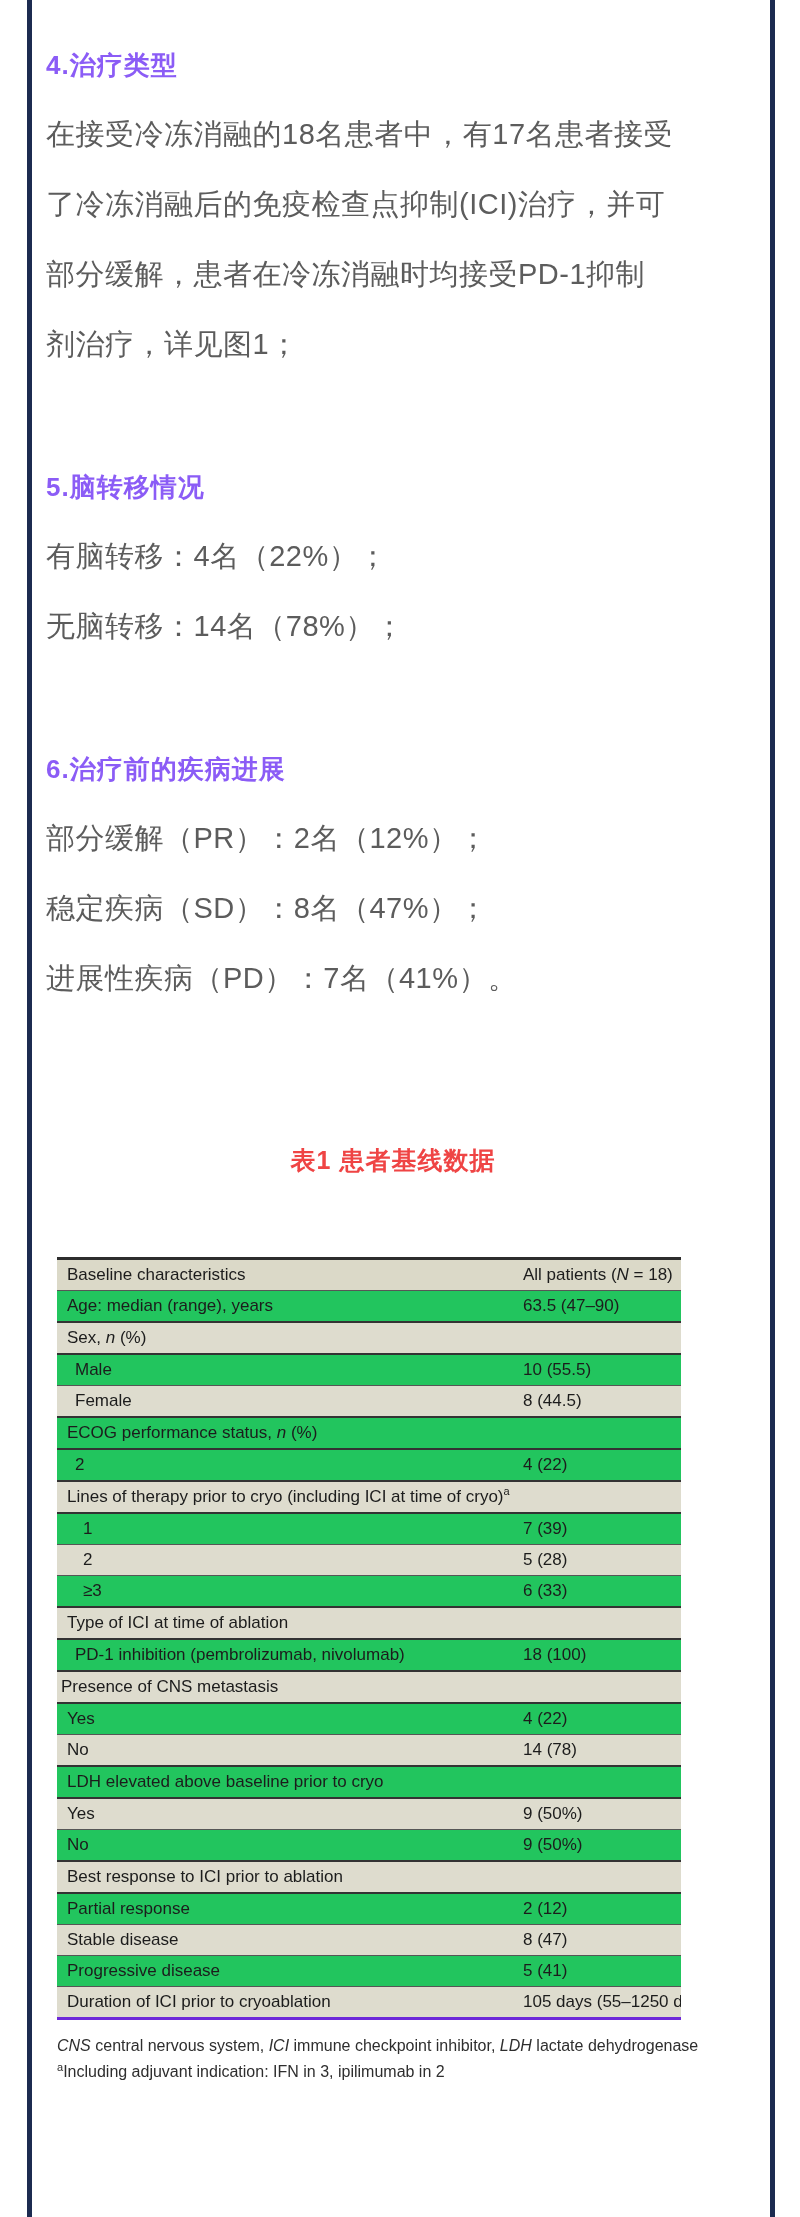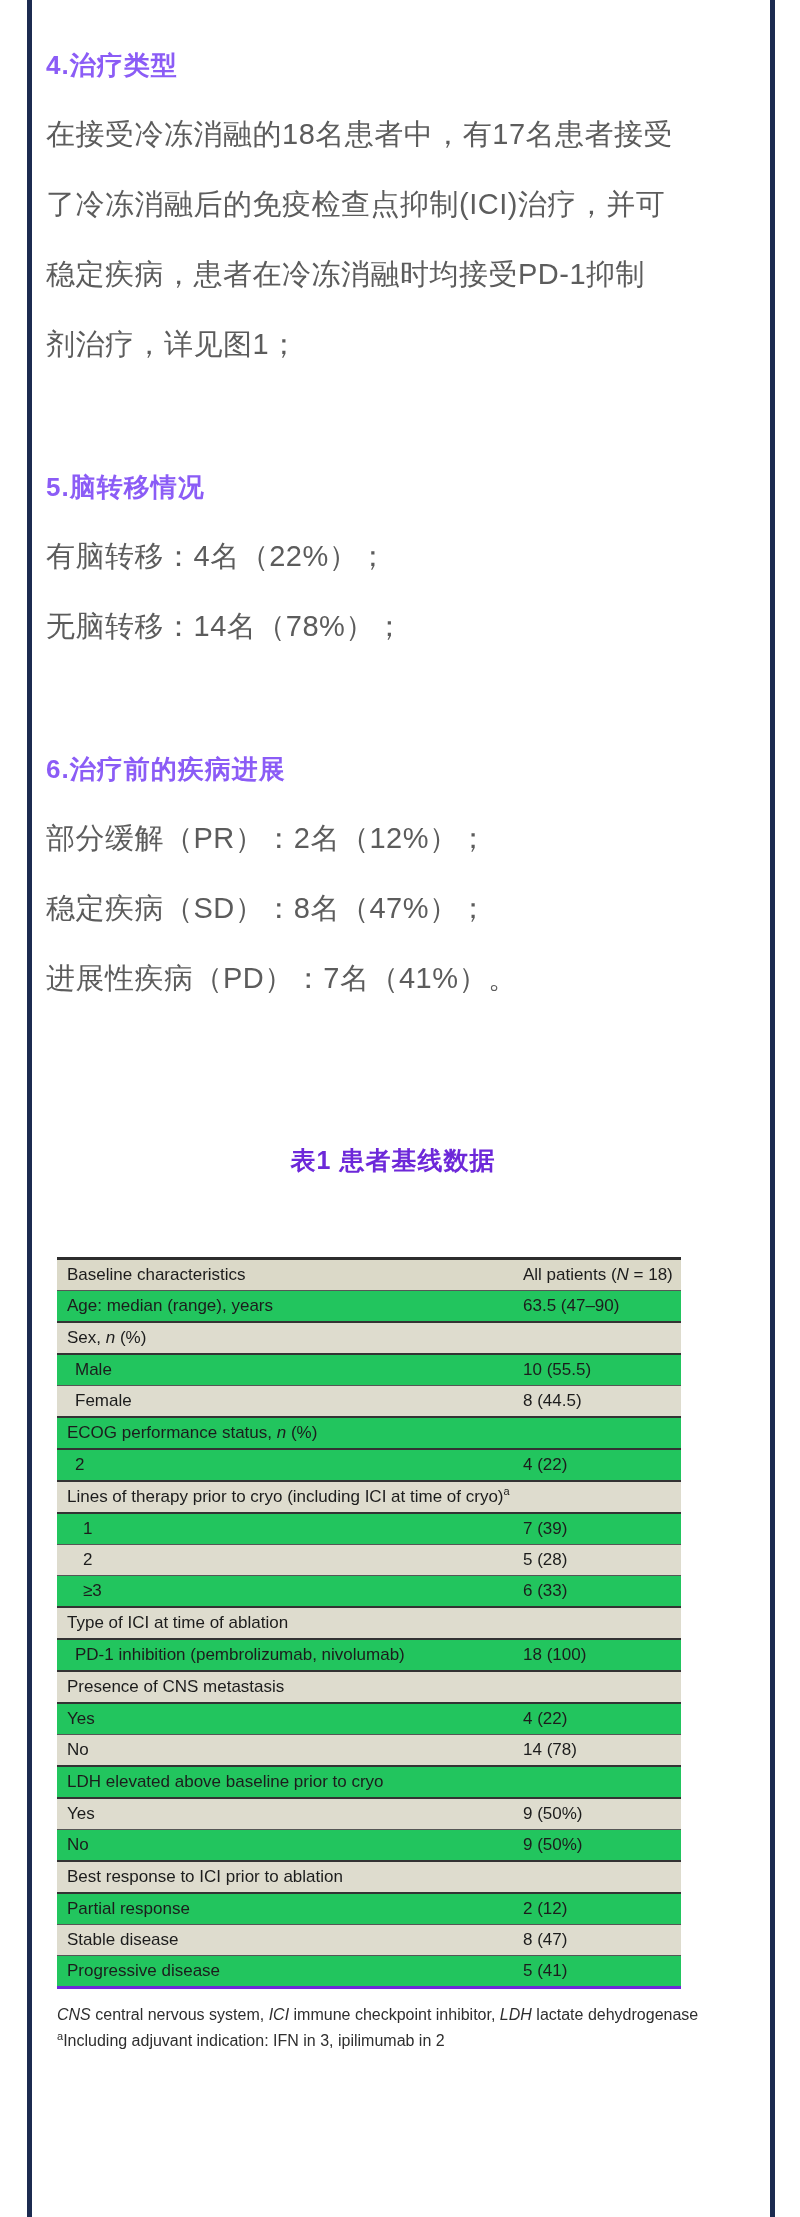--- a/index.html
+++ b/index.html
@@ -16,21 +16,21 @@
   .sec-heading {
     font-size:26px; font-weight:bold; color:#8b5cf6; line-height:40px;
     margin:0 0 14px 0; letter-spacing:1px;
   }
   .body-line {
     font-size:29px; line-height:70px; margin:0; color:#5c5c5c;
     letter-spacing:0.5px; white-space:nowrap;
   }
   .table-title {
     margin-top:130px; text-align:center; font-size:25px; font-weight:bold;
-    color:#6d28d9; line-height:34px; letter-spacing:1px;
+    color:#ef4444; line-height:34px; letter-spacing:1px;
   }
   table.baseline {
     margin-top:80px; margin-left:11px; width:624px; border-collapse:collapse;
     border-top:3px solid #2d2d2d; border-bottom:3px solid #6d28d9;
     font-size:17px; color:#1c1c1c; table-layout:fixed;
   }
   table.baseline th, table.baseline td {
     height:30px; padding:0 8px 0 10px; text-align:left; vertical-align:middle;
     font-weight:normal; overflow:hidden; white-space:nowrap;
   }
@@ -50,21 +50,21 @@
 
 <div class="page">
   <div class="vborder left"></div>
   <div class="vborder right"></div>
   <div class="content">
     <div id="sections">
         <section class="sec">
           <h2 class="sec-heading">4.治疗类型</h2>
           <p class="body-line">在接受冷冻消融的18名患者中，有17名患者接受</p>
           <p class="body-line">了冷冻消融后的免疫检查点抑制(ICI)治疗，并可</p>
-          <p class="body-line">稳定疾病，患者在冷冻消融时均接受PD-1抑制</p>
+          <p class="body-line">部分缓解，患者在冷冻消融时均接受PD-1抑制</p>
           <p class="body-line">剂治疗，详见图1；</p>
         </section>
         <section class="sec">
           <h2 class="sec-heading">5.脑转移情况</h2>
           <p class="body-line">有脑转移：4名（22%）；</p>
           <p class="body-line">无脑转移：14名（78%）；</p>
         </section>
         <section class="sec">
           <h2 class="sec-heading">6.治疗前的疾病进展</h2>
           <p class="body-line">部分缓解（PR）：2名（12%）；</p>
@@ -123,21 +123,21 @@
           </tr>
           <tr class="beige group">
             <td style="padding-left: 10px;">Type of ICI at time of ablation</td>
             <td></td>
           </tr>
           <tr class="light">
             <td style="padding-left: 18px;">PD-1 inhibition (pembrolizumab, nivolumab)</td>
             <td>18 (100)</td>
           </tr>
           <tr class="beige group">
-            <td style="padding-left: 10px;">Presence of CNS metastasis</td>
+            <td style="padding-left: 4px;">Presence of CNS metastasis</td>
             <td></td>
           </tr>
           <tr class="light">
             <td style="padding-left: 10px;">Yes</td>
             <td>4 (22)</td>
           </tr>
           <tr class="beige">
             <td style="padding-left: 10px;">No</td>
             <td>14 (78)</td>
           </tr>
@@ -162,20 +162,24 @@
             <td>2 (12)</td>
           </tr>
           <tr class="beige">
             <td style="padding-left: 10px;">Stable disease</td>
             <td>8 (47)</td>
           </tr>
           <tr class="light">
             <td style="padding-left: 10px;">Progressive disease</td>
             <td>5 (41)</td>
           </tr>
+          <tr class="beige">
+            <td style="padding-left: 10px;">Duration of ICI prior to cryoablation</td>
+            <td>105 days (55–1250 days)</td>
+          </tr>
         </tbody>
     </table>
     <div id="footnotes">
         <p class="footnote"><i>CNS</i> central nervous system, <i>ICI</i> immune checkpoint inhibitor, <i>LDH</i> lactate dehydrogenase</p>
         <p class="footnote"><sup>a</sup>Including adjuvant indication: IFN in 3, ipilimumab in 2</p>
       </div>
   </div>
 </div>
 
 </body></html>

